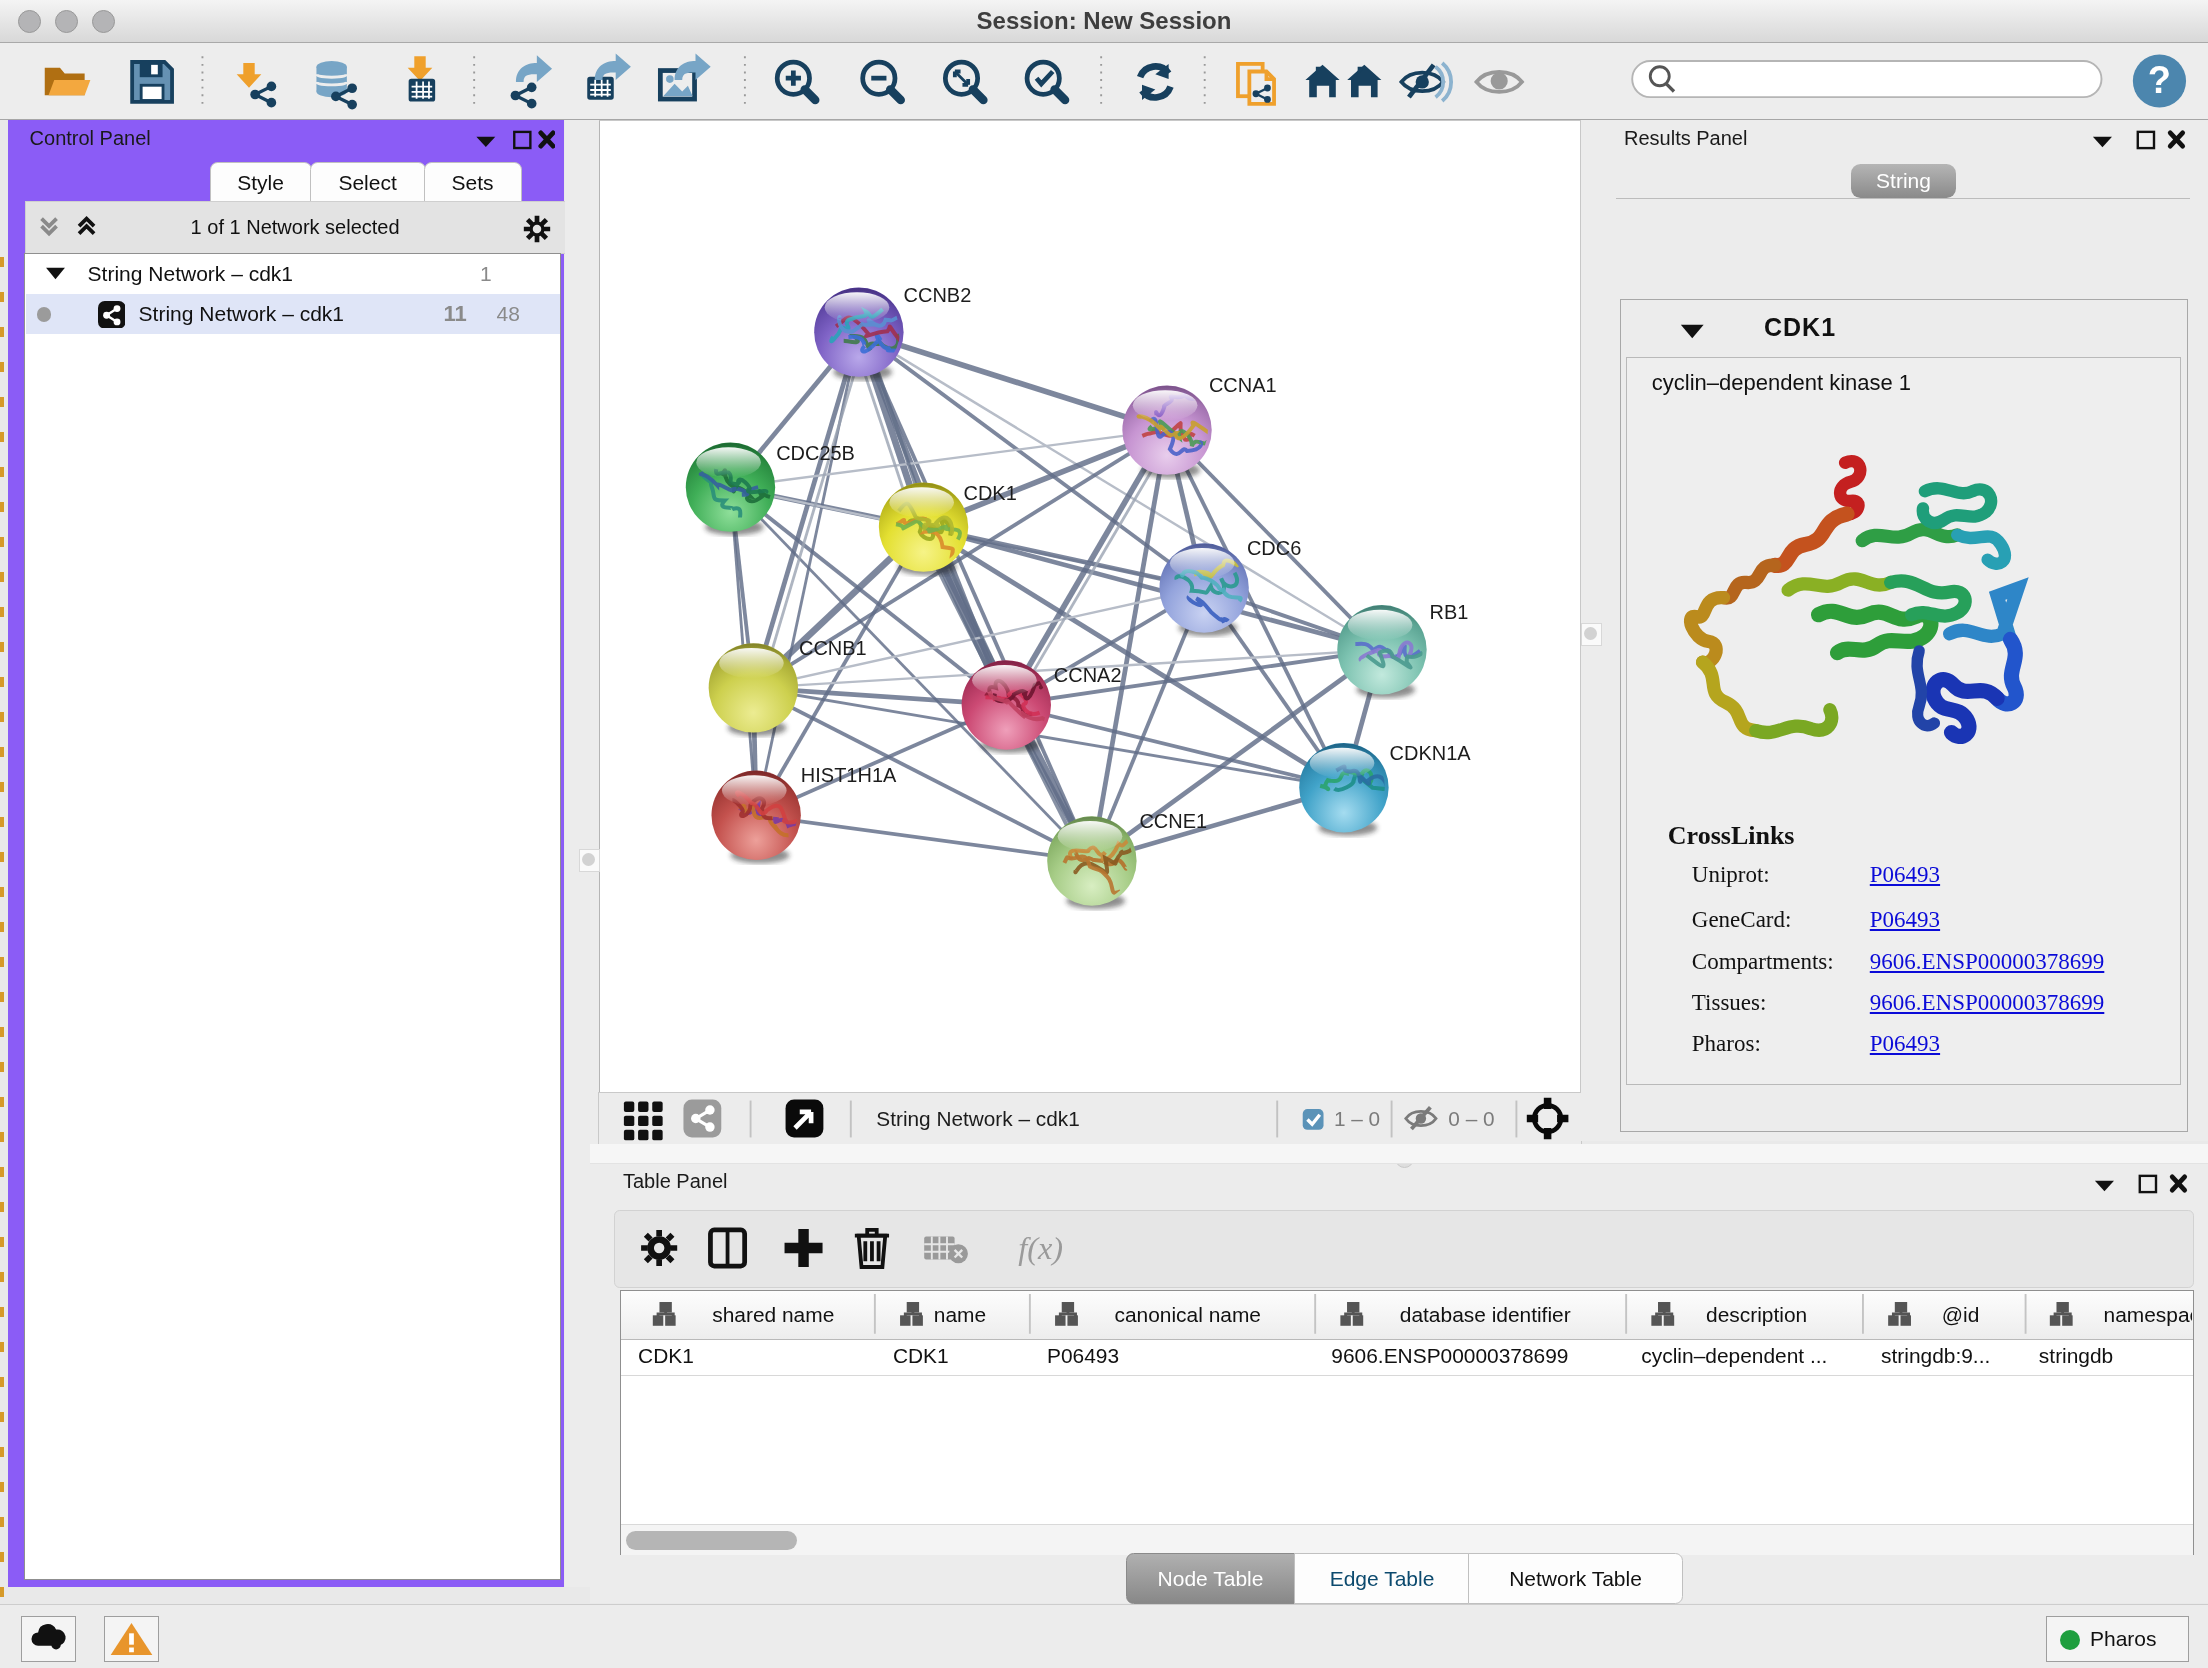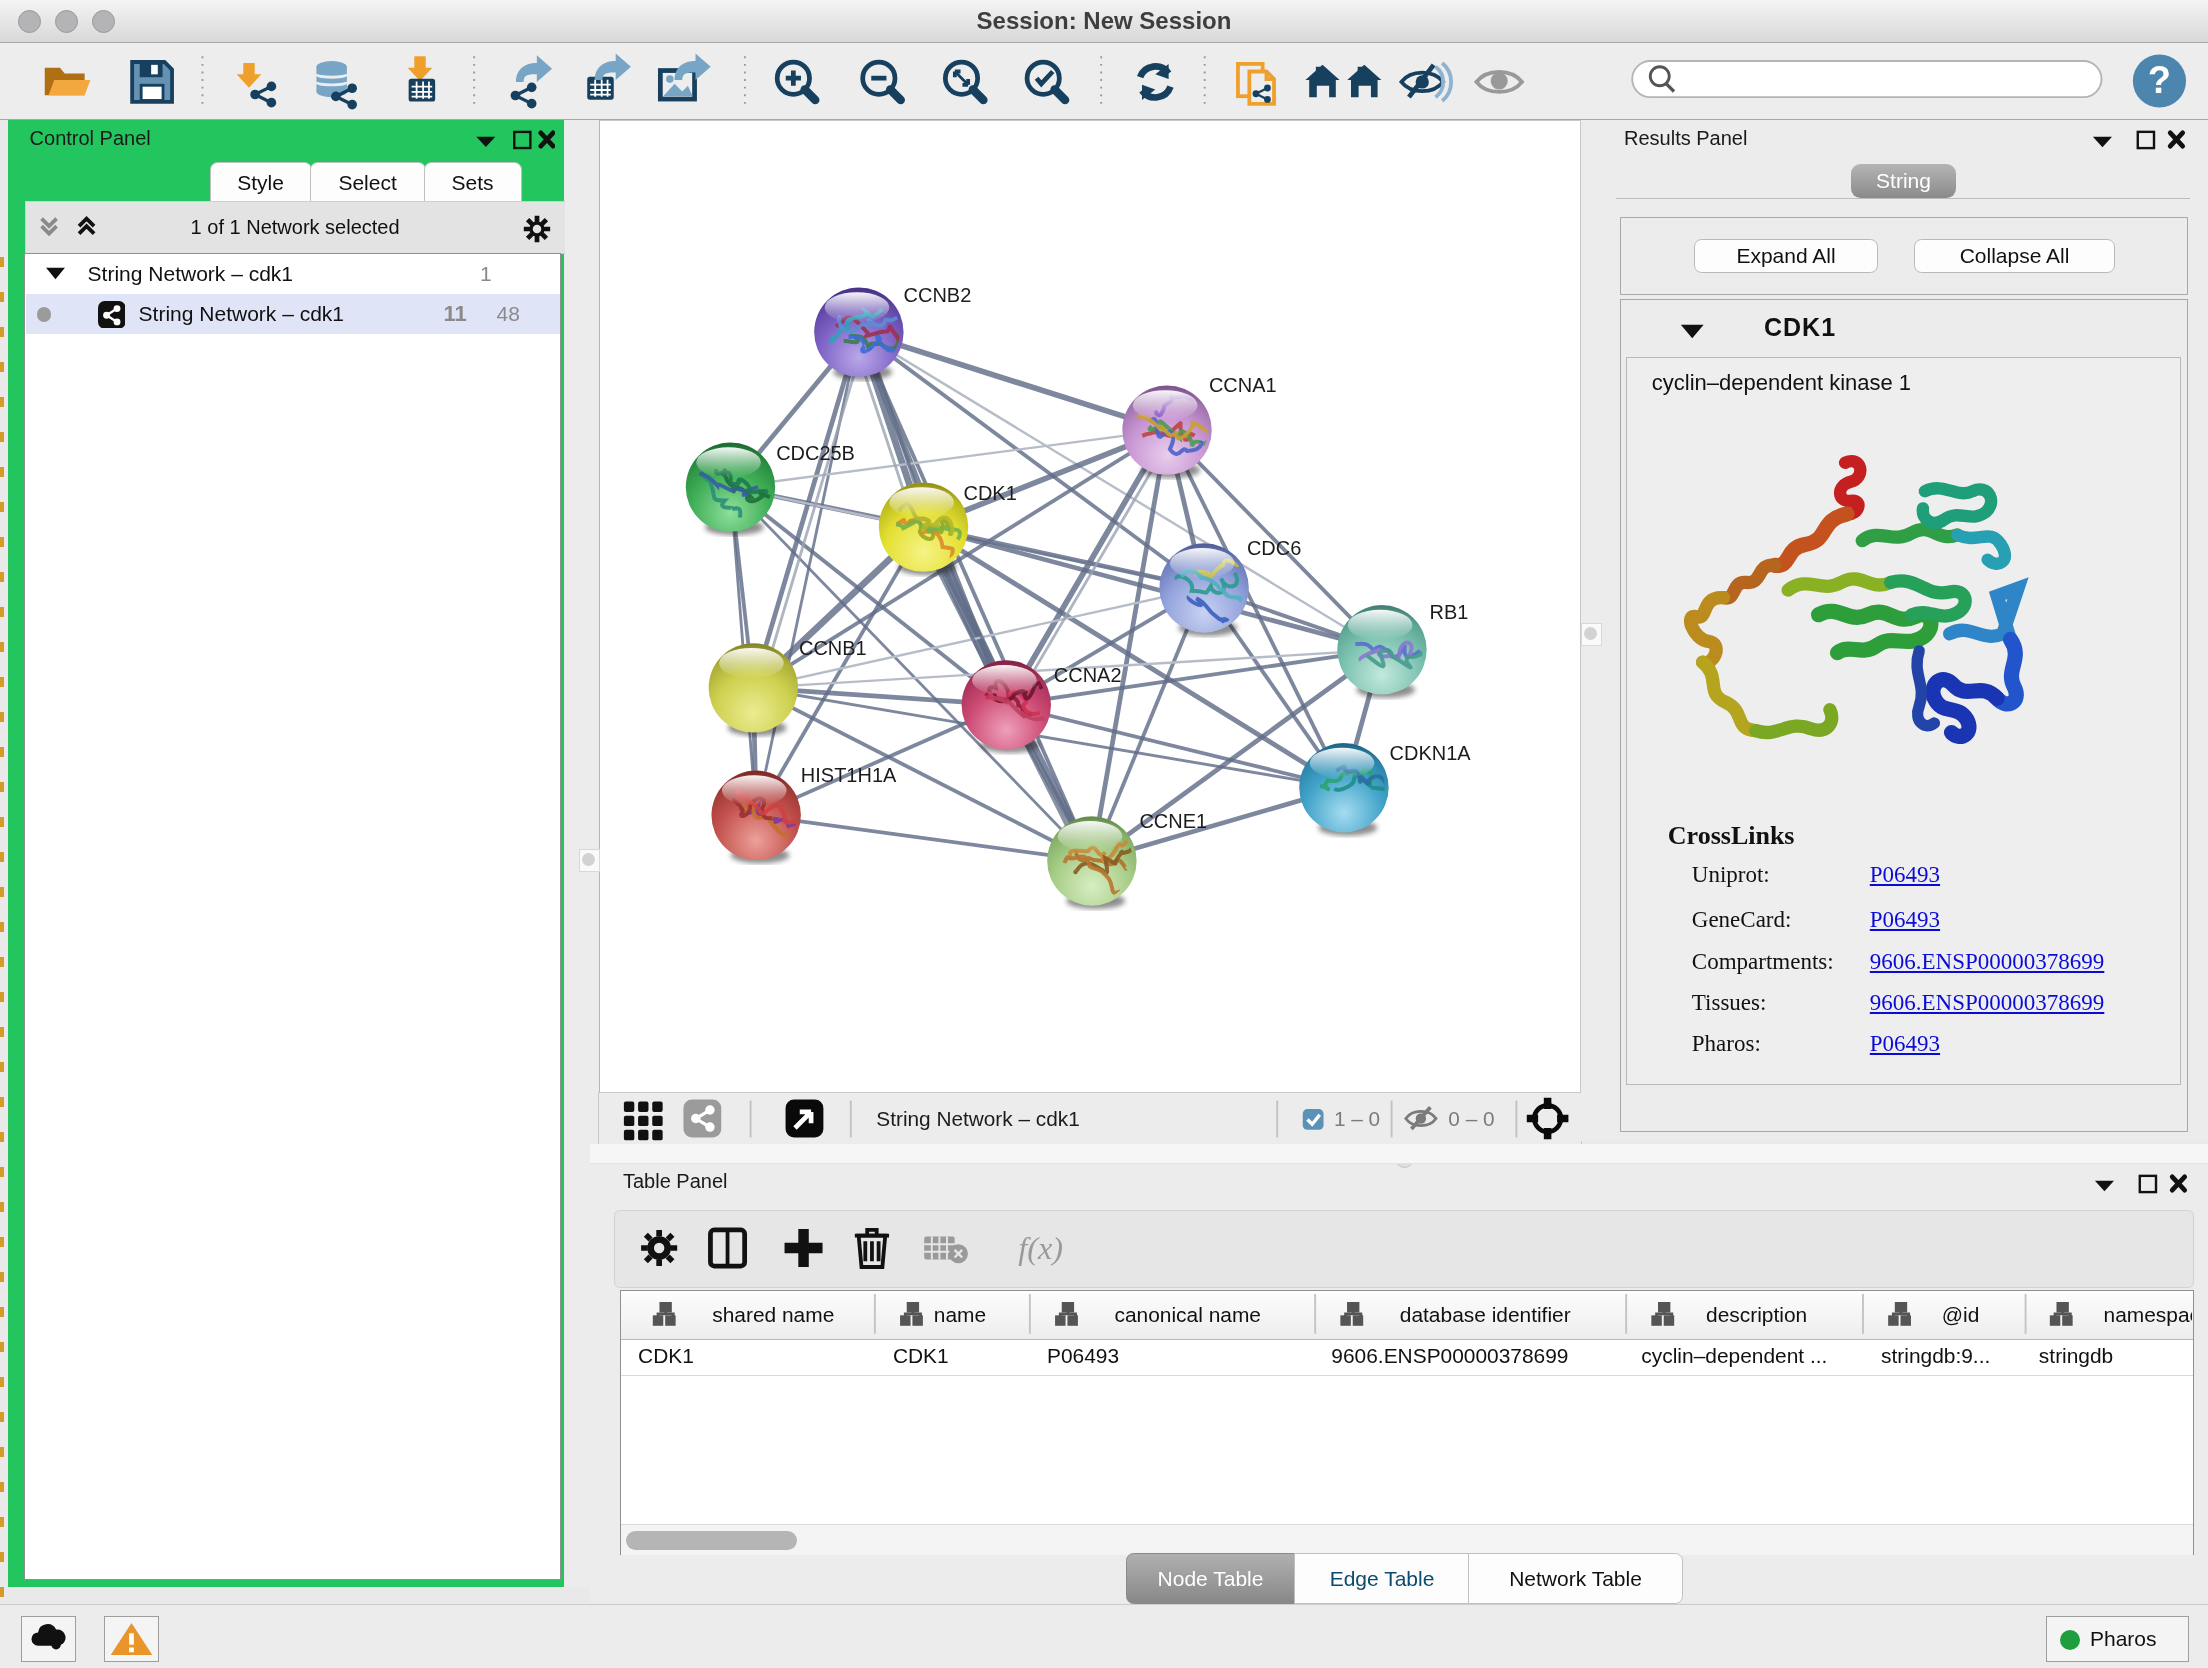--- a/index.html
+++ b/index.html
@@ -13,21 +13,21 @@
   .tl{position:absolute;top:9.5px;width:21px;height:21px;border-radius:50%;
       background:#b4b4b6;border:1px solid #999;}
   #title{position:absolute;top:0;left:0;width:2208px;height:42px;line-height:42px;
       text-align:center;font-size:24px;font-weight:bold;color:#3e3e3e;}
   
   #toolbar{left:0;top:43px;width:2208px;height:76px;background:#ededed;
     border-bottom:1px solid #a6a6a6;}
   
   .ptitle{font-size:20px;color:#1a1a1a;}
   
-  #cpanel{left:7.6px;top:120px;width:556px;height:1467px;background:#22c55e;}
+  #cpanel{left:7.6px;top:120px;width:556px;height:1467px;background:#8b5cf6;}
   .tab{position:absolute;top:42px;height:39px;background:#fdfdfd;
     border:1px solid #c0c0c0;border-radius:7.6px 7.6px 0 0;
     font-size:21px;color:#111;text-align:center;line-height:39px;}
   .tabsel{background:linear-gradient(#b2b2b2,#888);color:#fff;border-color:#8a8a8a;}
   #subhead{left:17px;top:81px;width:539px;height:51px;background:#e3e3e3;
     border:1px solid #cfcfcf;}
   #netlist{left:16px;top:133px;width:535px;height:1325px;background:#fff;
     border:1px solid #8f8f8f;}
   #nlrow2{position:absolute;left:1px;top:40px;width:534px;height:40px;background:#dfe5f7;}
   
@@ -595,24 +595,20 @@
 </div>
 <div class="abs" id="resultspanel">
   <div class="abs ptitle" style="left:43px;top:6.7px;">Results Panel</div>
   <svg class="abs" style="left:510px;top:7.6px;" width="105" height="23" viewBox="0 0 110 24">
     <path d="M2 9 L22 9 L12 20 Z" fill="#111"></path>
     <rect x="49" y="4" width="17" height="17" fill="none" stroke="#111" stroke-width="2.5"></rect>
     <path d="M83 5 L96 19 M96 5 L83 19" stroke="#111" stroke-width="5" stroke-linecap="round"></path>
   </svg>
   <div class="abs" style="left:270px;top:44px;width:105px;height:34px;border-radius:9.5px 9.5px 9.5px 9.5px;background:linear-gradient(#b5b5b5,#8a8a8a);color:#fff;font-size:21px;text-align:center;line-height:34px;">String</div>
   <div class="abs" style="left:35px;top:78px;width:574px;height:933px;border-top:1.9px solid #bcbcbc;"></div>
-  <div class="abs" style="left:39px;top:97px;width:566px;height:76px;border:1.9px solid #a8a8a8;background:#ececec;">
-    <div class="abs" style="left:73px;top:21px;width:182px;height:32px;background:#fdfdfd;border:1px solid #b9b9b9;border-radius:7.6px;font-size:21px;text-align:center;line-height:32px;color:#111;">Expand All</div>
-    <div class="abs" style="left:293px;top:21px;width:199px;height:32px;background:#fdfdfd;border:1px solid #b9b9b9;border-radius:7.6px;font-size:21px;text-align:center;line-height:32px;color:#111;">Collapse All</div>
-  </div>
   <div class="abs" style="left:39px;top:179px;width:566px;height:831px;border:1.9px solid #a8a8a8;background:#ececec;">
     <svg class="abs" style="left:57px;top:21px;" width="28.5" height="21" viewBox="0 0 30 22">
       <path d="M3 4 L27 4 L15 18 Z" fill="#111"></path>
     </svg>
     <div class="abs" style="left:143px;top:13.3px;font-size:25px;font-weight:bold;color:#111;letter-spacing:1px;">CDK1</div>
     <div class="abs" style="left:4.8px;top:57px;width:553px;height:726px;border:1.9px solid #b9b9b9;background:#eeeeee;">
       <div class="abs" style="left:25px;top:12.4px;font-size:22px;color:#111;">cyclin–dependent kinase 1</div>
       <svg class="abs" style="left:49px;top:95px;" width="361" height="314" viewBox="0 0 380 330">
         <g fill="none" stroke-linecap="round">
           <path d="M178 10 C196 2 200 26 184 30 C168 34 170 52 184 50 C198 48 192 66 180 64" stroke="#c42020" stroke-width="13"></path>

